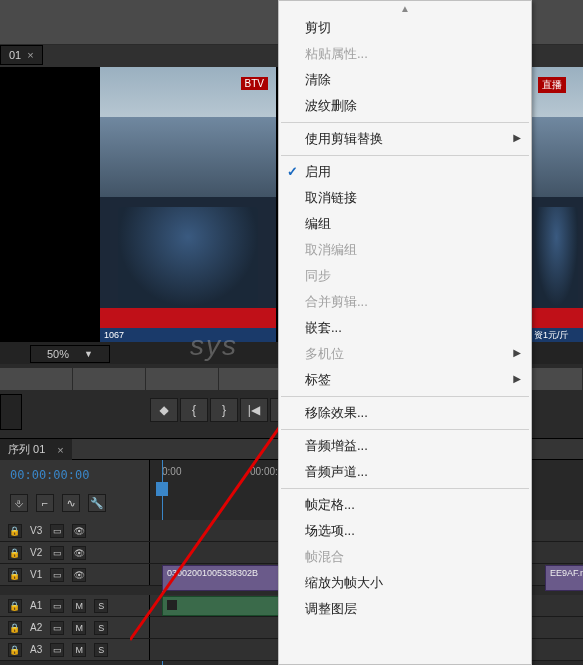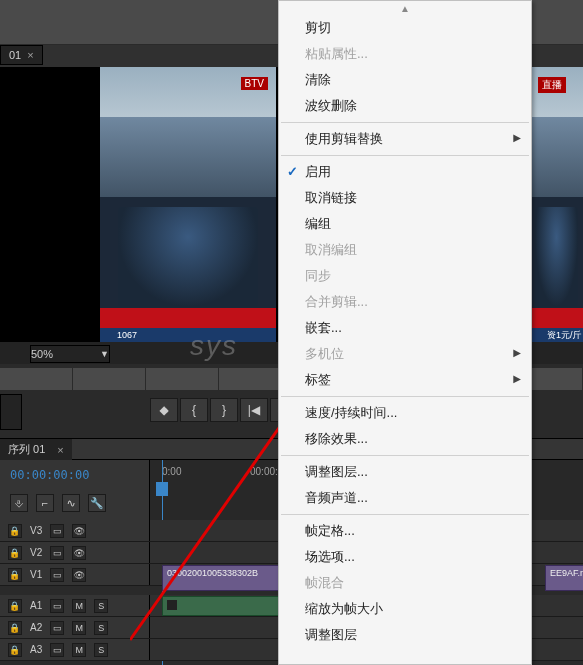--- a/index.html
+++ b/index.html
@@ -13,27 +13,27 @@
 
   .preview-area { position:absolute; left:0; top:67px; width:583px; height:275px; background:#000; }
   .preview-img { position:absolute; width:176px; height:275px; background:#404040; overflow:hidden; }
   .preview-img.left { left:100px; }
   .preview-img.right { left:530px; width:53px; }
   .sky { position:absolute; top:0; height:80px; width:100%; background:linear-gradient(#9ab0c0,#c8d4dc); }
   .bldg { position:absolute; top:50px; height:110px; width:100%; background:linear-gradient(#7088a0,#304050); }
   .studio { position:absolute; top:130px; height:140px; width:100%; background:#1c2838; }
   .studio::after { content:""; position:absolute; left:10%; top:10px; width:80%; height:100px; background:radial-gradient(ellipse at 50% 30%, #3a5a80 0%, #1a2838 70%); border-radius:4px; }
   .ticker { position:absolute; bottom:14px; height:20px; width:100%; background:#c01018; }
-  .ticker2 { position:absolute; bottom:0; height:14px; width:100%; background:#1a3a6a; color:#fff; font-size:9px; padding-left:17px; line-height:14px; }
+  .ticker2 { position:absolute; bottom:0; height:14px; width:100%; background:#1a3a6a; color:#fff; font-size:9px; padding-left:4px; line-height:14px; }
   .tag { position:absolute; top:10px; background:#a00; color:#fff; font-size:10px; padding:1px 4px; }
   .tag.l { right:8px; }
   .tag.r { left:8px; }
 
   .scrub { position:absolute; left:0; top:342px; right:0; height:22px; background:#232323; }
-  .zoom-select { position:absolute; left:30px; top:345px; width:80px; height:18px; background:#232323; border:1px solid #000; color:#ccc; font-size:11px; padding:1px 0; display:flex; align-items:center; justify-content:space-between; }
+  .zoom-select { position:absolute; left:30px; top:345px; width:80px; height:18px; background:#232323; border:1px solid #000; color:#ccc; font-size:11px; padding:1px 16px; display:flex; align-items:center; justify-content:space-between; }
   .zoom-select .arrow { font-size:9px; }
 
   .mini-tl { position:absolute; left:0; top:368px; width:583px; height:22px; background:#4a4a4a; display:flex; }
   .mini-tl .seg { flex:1; border-right:1px solid #2a2a2a; }
 
   .ctrl-row { position:absolute; left:0; top:394px; width:583px; height:36px; background:#2a2a2a; }
   .ctrl-left { position:absolute; left:0; top:0; width:22px; height:36px; background:#232323; border:1px solid #000; }
   .ctrl-row .btns { position:absolute; left:150px; top:4px; display:flex; gap:2px; }
   .ctrl-btn { width:28px; height:24px; background:#3a3a3a; border:1px solid #1a1a1a; display:flex; align-items:center; justify-content:center; color:#ccc; font-size:12px; }
   .ctrl-btn.play { background:#105090; }
@@ -256,24 +256,23 @@
     <div class="item"><span class="chk">✓</span><span>启用</span></div>
     <div class="item"><span>取消链接</span></div>
     <div class="item"><span>编组</span></div>
     <div class="item disabled"><span>取消编组</span></div>
     <div class="item disabled"><span>同步</span></div>
     <div class="item disabled"><span>合并剪辑...</span></div>
     <div class="item"><span>嵌套...</span></div>
     <div class="item disabled"><span>多机位</span><span class="sub">▶</span></div>
     <div class="item"><span>标签</span><span class="sub">▶</span></div>
     <div class="sep"></div>
-    <div class="item"><span>速度/持续时间...</span></div>
     <div class="item"><span>移除效果...</span></div>
     <div class="sep"></div>
-    <div class="item"><span>调整图层...</span></div>
+    <div class="item"><span>音频增益...</span></div>
     <div class="item"><span>音频声道...</span></div>
     <div class="sep"></div>
     <div class="item"><span>帧定格...</span></div>
     <div class="item"><span>场选项...</span></div>
     <div class="item disabled"><span>帧混合</span></div>
     <div class="item"><span>缩放为帧大小</span></div>
     <div class="item"><span>调整图层</span></div>
   </div>
 
 </body></html>

